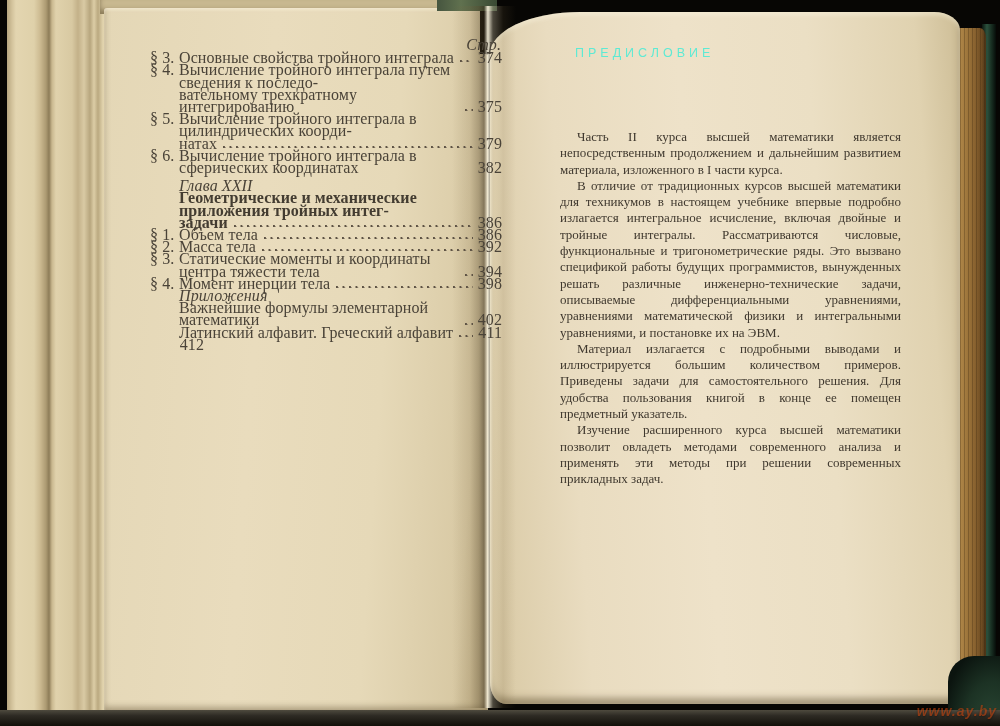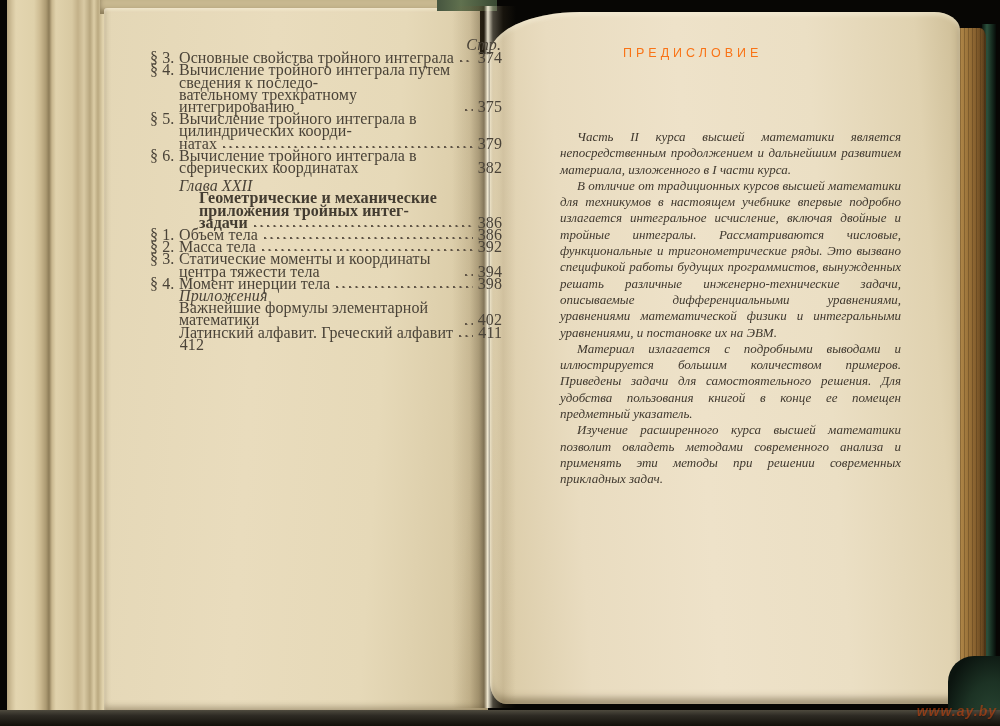--- a/index.html
+++ b/index.html
@@ -57,30 +57,30 @@
   .toc-num{flex:0 0 29px;align-self:flex-start;}
   .toc-content{flex:1 1 auto;min-width:0;}
   .toc-line{display:block;}
   .toc-last{display:flex;align-items:flex-end;}
   .toc-page{flex:0 0 25px;text-align:right;align-self:flex-end;}
   .leader{flex:1 1 auto;min-width:8px;height:4px;align-self:flex-end;
     margin:0 4px 1px 6px;
     background-image:radial-gradient(circle at 1.2px 2.2px, #5d5244 1.05px, rgba(0,0,0,0) 1.3px);
     background-size:6.5px 4px;background-repeat:repeat-x;}
   .leader.blank{background:none;min-width:4px;}
-  .bold{font-weight:bold;color:#433c31;margin-left:20px;}
+  .bold{font-weight:bold;color:#433c31;}
   .italic{font-style:italic;}
   .gap-sm{position:static;display:block;height:6px;}
 
   
   .preface-title{left:575px;top:46px;z-index:10;
     font-family:"Liberation Sans",sans-serif;font-size:12.5px;font-weight:500;
-    letter-spacing:4px;color:#f97316;margin-left:48px;}
+    letter-spacing:4px;color:#5eead4;}
   .preface-body{left:560px;top:129px;width:341px;z-index:10;
-    font-size:13px;line-height:16.3px;color:#3f382e;text-align:justify;font-style:italic;}
+    font-size:13px;line-height:16.3px;color:#3f382e;text-align:justify;}
   .preface-body p{position:static;margin:0;text-indent:17px;}
 
   .watermark{right:3px;top:703px;z-index:11;
     font-family:"Liberation Sans",sans-serif;font-size:14px;font-weight:600;
     letter-spacing:1px;color:#c2410c;opacity:.6;text-shadow:0 1px 2px rgba(0,0,0,.6);font-style:italic;}
 </style>
 </head>
 <body>
 
 <div class="stage">

